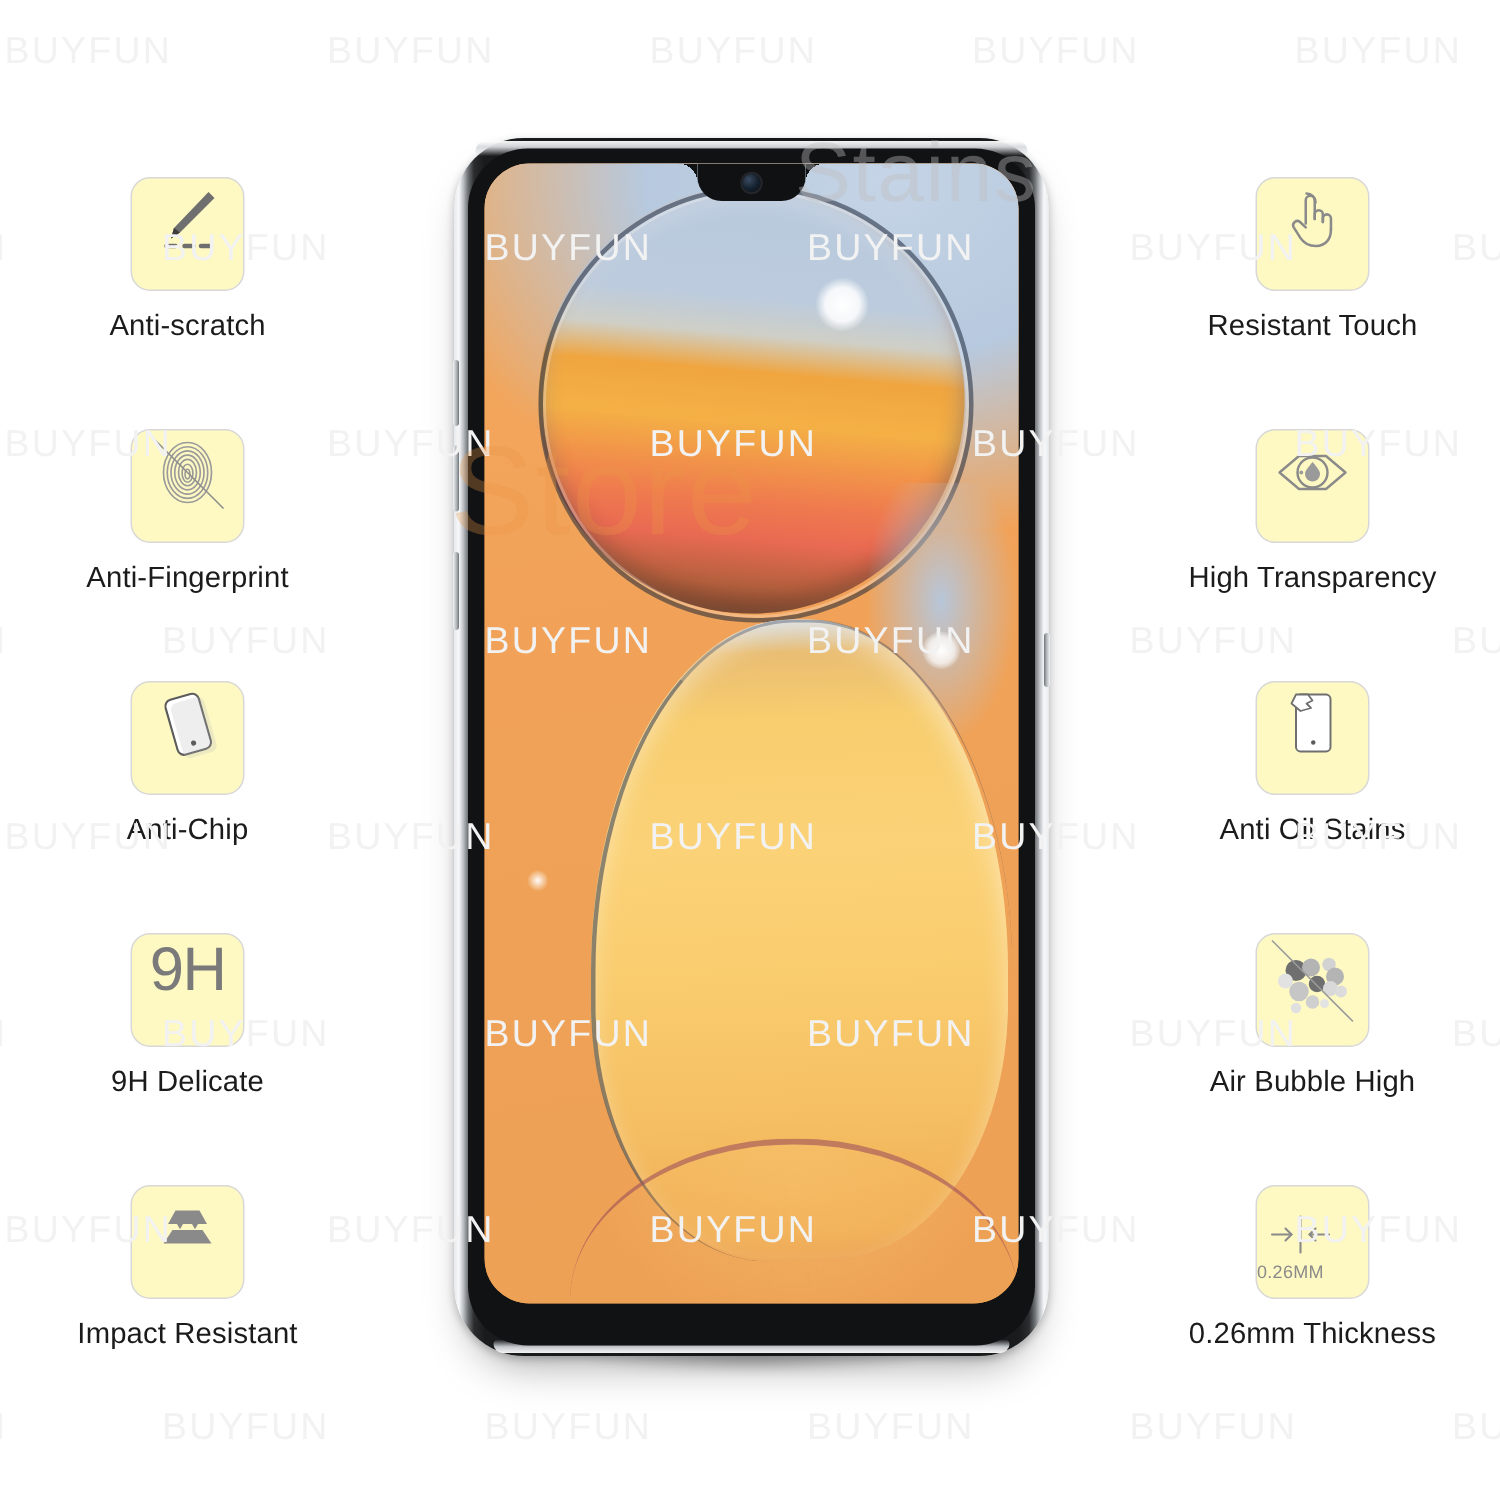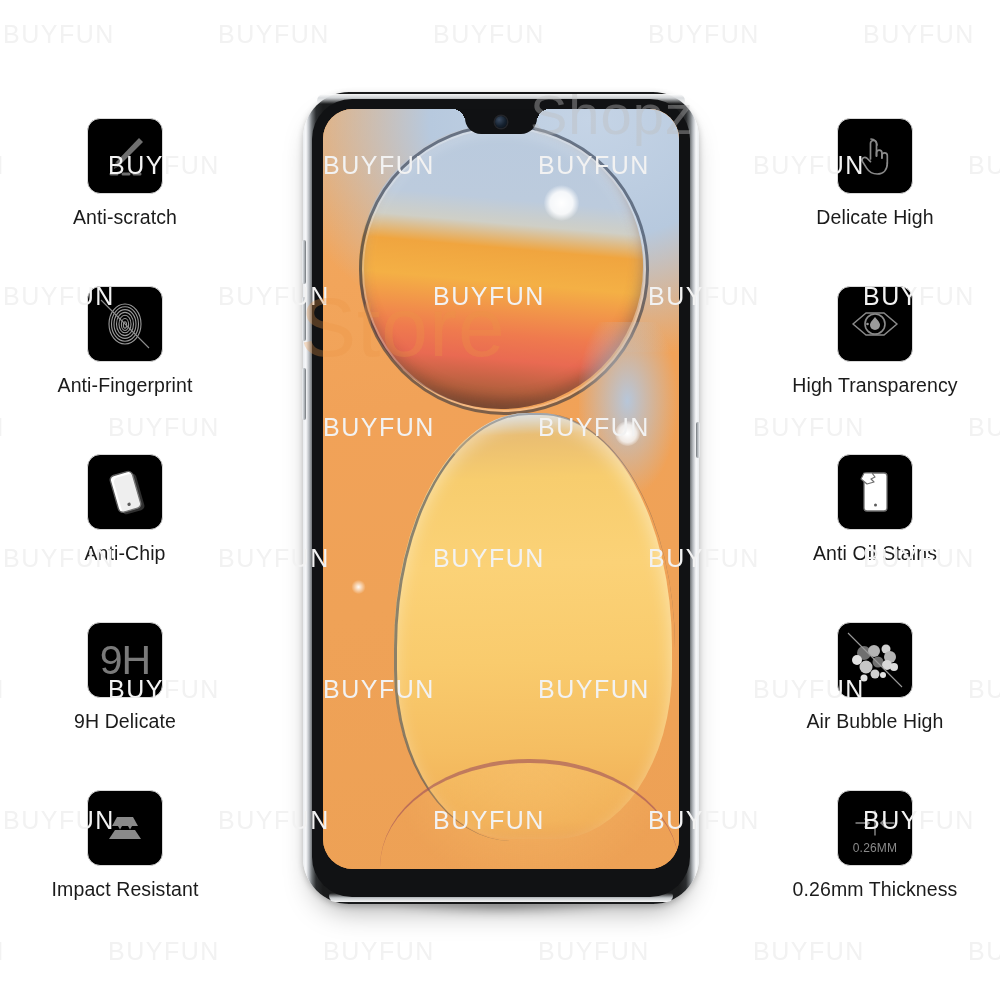--- a/index.html
+++ b/index.html
@@ -52,22 +52,22 @@
     position:absolute;
     width:250px;
     display:flex;
     flex-direction:column;
     align-items:center;
   }
   .icon-box{
     width:76px;height:76px;
     border:1px solid #d8d8d8;
     border-radius:13px;
-    background:#000000;
-    display:flex;align-items:center;justify-content:center;
+    background:#fef9c3;
+    display:flex;justify-content:center;
     box-sizing:border-box;
   }
   .feat-label{
     margin-top:12px;
     font-size:19.5px;
     color:#1b1b1b;
     text-align:center;
     white-space:nowrap;
     letter-spacing:.1px;
   }
@@ -329,21 +329,21 @@
         <svg width="54" height="54" viewBox="0 0 54 54">
           <g fill="none" stroke="#8a8a8a" stroke-width="1.7" stroke-linecap="round" stroke-linejoin="round">
             <path d="M23 10a6 6 0 0 1 6 6"></path>
             <path d="M22.5 30V14.5a3 3 0 0 1 6 0V27"></path>
             <path d="M28.5 27v-3.2a2.7 2.7 0 0 1 5.4 0V29"></path>
             <path d="M33.9 29v-2.4a2.7 2.7 0 0 1 5.4 0V34"></path>
             <path d="M39.3 34c0 6.5-3.6 11-10 11-5.2 0-8.2-2-10.5-5.6l-4.4-7a2.8 2.8 0 0 1 4.3-3.4l3.8 3.6"></path>
           </g>
         </svg>
       </div>
-      <div class="feat-label">Delicate High</div>
+      <div class="feat-label">Resistant Touch</div>
     </div>
 
     <div class="feature" style="top:286px;">
       <div class="icon-box">
         <svg width="56" height="56" viewBox="0 0 56 56">
           <path d="M6 28 L19 17 L37 17 L50 28 L37 39 L19 39 Z" fill="none" stroke="#8a8a8a" stroke-width="1.6" stroke-linejoin="round"></path>
           <circle cx="28" cy="28" r="10" fill="none" stroke="#8a8a8a" stroke-width="1.6"></circle>
           <path d="M28 21c3.5 4 5 6 5 8a5 5 0 0 1-10 0c0-.9.4-2 1.3-3.4" fill="#9a9a9a"></path>
           <circle cx="20.5" cy="28" r="1.3" fill="#9a9a9a"></circle>
         </svg>
@@ -474,16 +474,16 @@
       <span class="wm" style="left: 433px; top: 806px;">BUYFUN</span>
       <span class="wm" style="left: 648px; top: 806px;">BUYFUN</span>
       <span class="wm" style="left: 863px; top: 806px;">BUYFUN</span>
       <span class="wm" style="left: -107px; top: 937px;">BUYFUN</span>
       <span class="wm" style="left: 108px; top: 937px;">BUYFUN</span>
       <span class="wm" style="left: 323px; top: 937px;">BUYFUN</span>
       <span class="wm" style="left: 538px; top: 937px;">BUYFUN</span>
       <span class="wm" style="left: 753px; top: 937px;">BUYFUN</span>
       <span class="wm" style="left: 968px; top: 937px;">BUYFUN</span>
     </div>
-  <div class="wm-shopz" id="wm-shopz" style="left:530px;top:82px;">Shopz</div>
+  <div class="wm-shopz" id="wm-shopz" style="left:530px;top:82px;">Stains</div>
   <div class="wm-store" id="wm-store" style="left:300px;top:268px;">Store</div>
 
 </div>
 
 </body></html>

